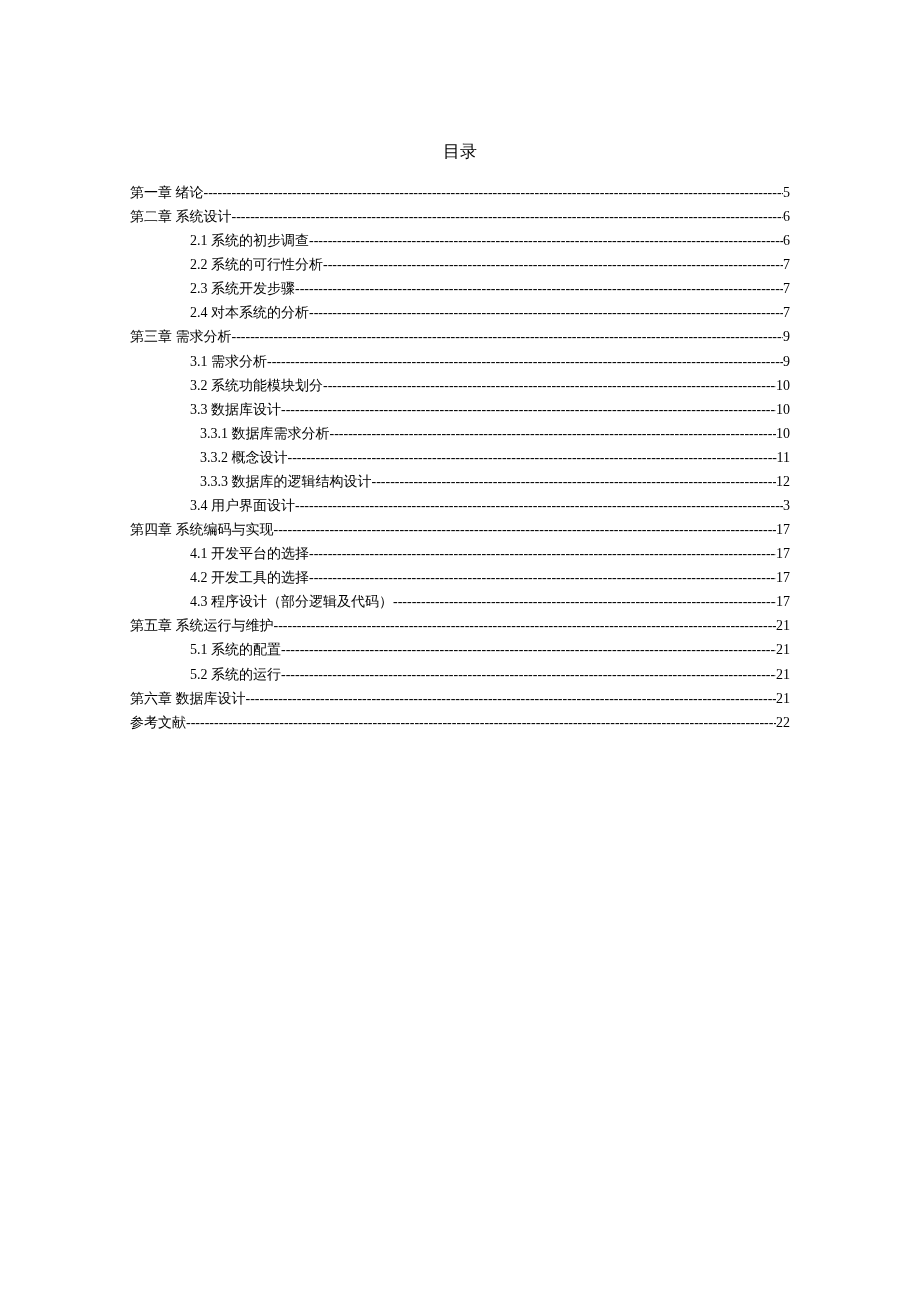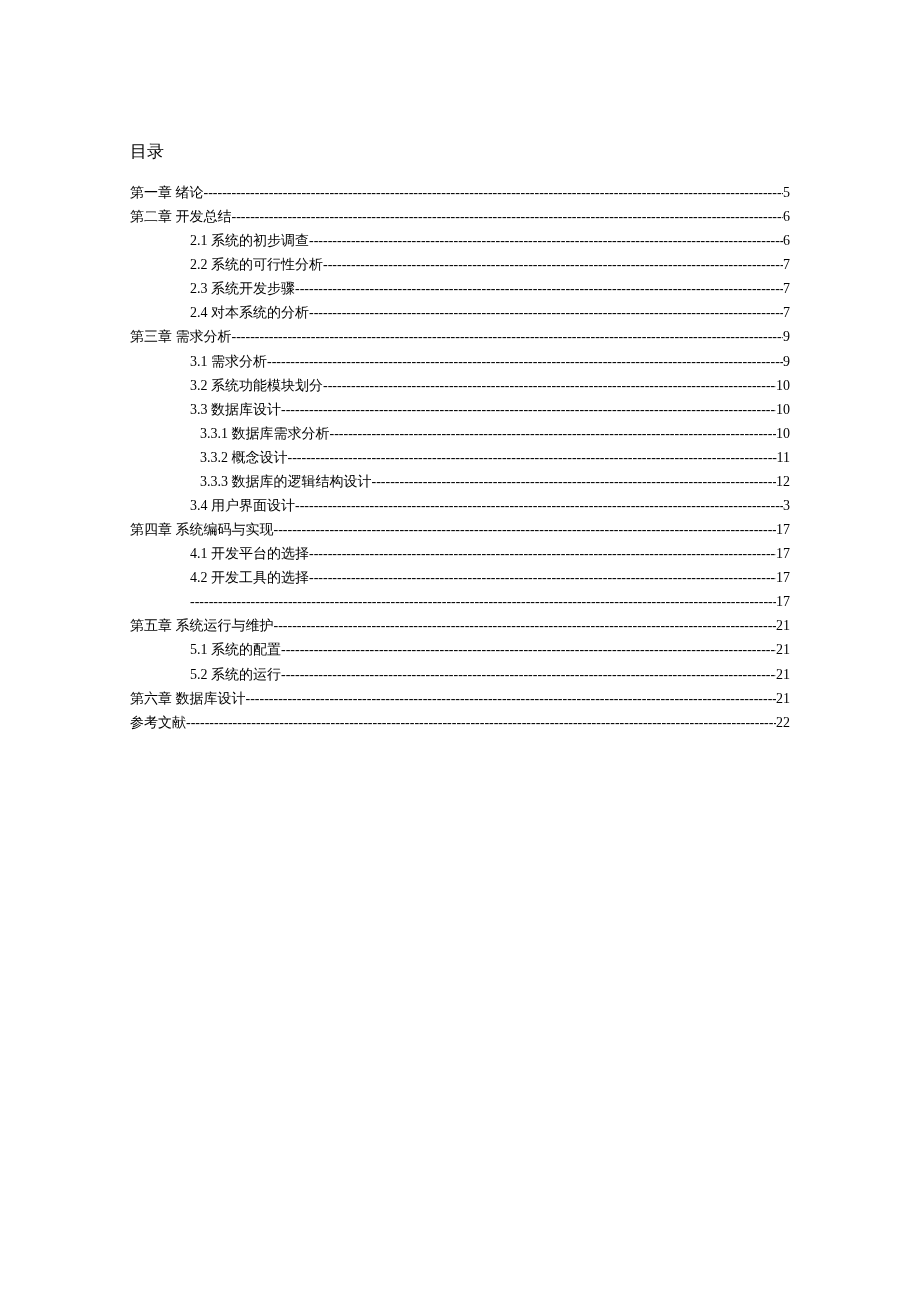--- a/index.html
+++ b/index.html
@@ -8,20 +8,21 @@
       box-sizing: border-box;
     }
     body {
       background: #ffffff;
       font-family: "SimSun", "宋体", serif;
       width: 920px;
       height: 1302px;
       padding: 140px 130px 0 130px;
     }
     .toc-title {
+      text-align: center;
       font-size: 17px;
       font-weight: normal;
       margin-bottom: 18px;
       color: #000;
     }
     .toc-entry {
       display: flex;
       align-items: center;
       font-size: 14px;
       color: #000;
@@ -56,21 +57,21 @@
 
 <div class="toc-title">目录</div>
 
 <div id="toc-container">
     <div class="toc-entry level-0">
       <span class="entry-label">第一章   绪论</span>
       <span class="entry-leader">------------------------------------------------------------------------------------------------------------------------------------------------------------------------------------------------------------------------------------------------------------------------------------------------------------</span>
       <span class="entry-page">5</span>
     </div>
     <div class="toc-entry level-0">
-      <span class="entry-label">第二章   开发总结</span>
+      <span class="entry-label">第二章   系统设计</span>
       <span class="entry-leader">------------------------------------------------------------------------------------------------------------------------------------------------------------------------------------------------------------------------------------------------------------------------------------------------------------</span>
       <span class="entry-page">6</span>
     </div>
     <div class="toc-entry level-1">
       <span class="entry-label">2.1  系统的初步调查</span>
       <span class="entry-leader">------------------------------------------------------------------------------------------------------------------------------------------------------------------------------------------------------------------------------------------------------------------------------------------------------------</span>
       <span class="entry-page">6</span>
     </div>
     <div class="toc-entry level-1">
       <span class="entry-label">2.2  系统的可行性分析</span>
@@ -136,20 +137,21 @@
       <span class="entry-label">4.1 开发平台的选择</span>
       <span class="entry-leader">------------------------------------------------------------------------------------------------------------------------------------------------------------------------------------------------------------------------------------------------------------------------------------------------------------</span>
       <span class="entry-page">17</span>
     </div>
     <div class="toc-entry level-1">
       <span class="entry-label">4.2 开发工具的选择</span>
       <span class="entry-leader">------------------------------------------------------------------------------------------------------------------------------------------------------------------------------------------------------------------------------------------------------------------------------------------------------------</span>
       <span class="entry-page">17</span>
     </div>
     <div class="toc-entry level-1">
+      <span class="entry-label">4.3 程序设计（部分逻辑及代码）</span>
       <span class="entry-leader">------------------------------------------------------------------------------------------------------------------------------------------------------------------------------------------------------------------------------------------------------------------------------------------------------------</span>
       <span class="entry-page">17</span>
     </div>
     <div class="toc-entry level-0">
       <span class="entry-label">第五章   系统运行与维护</span>
       <span class="entry-leader">------------------------------------------------------------------------------------------------------------------------------------------------------------------------------------------------------------------------------------------------------------------------------------------------------------</span>
       <span class="entry-page">21</span>
     </div>
     <div class="toc-entry level-1">
       <span class="entry-label">5.1 系统的配置</span>

